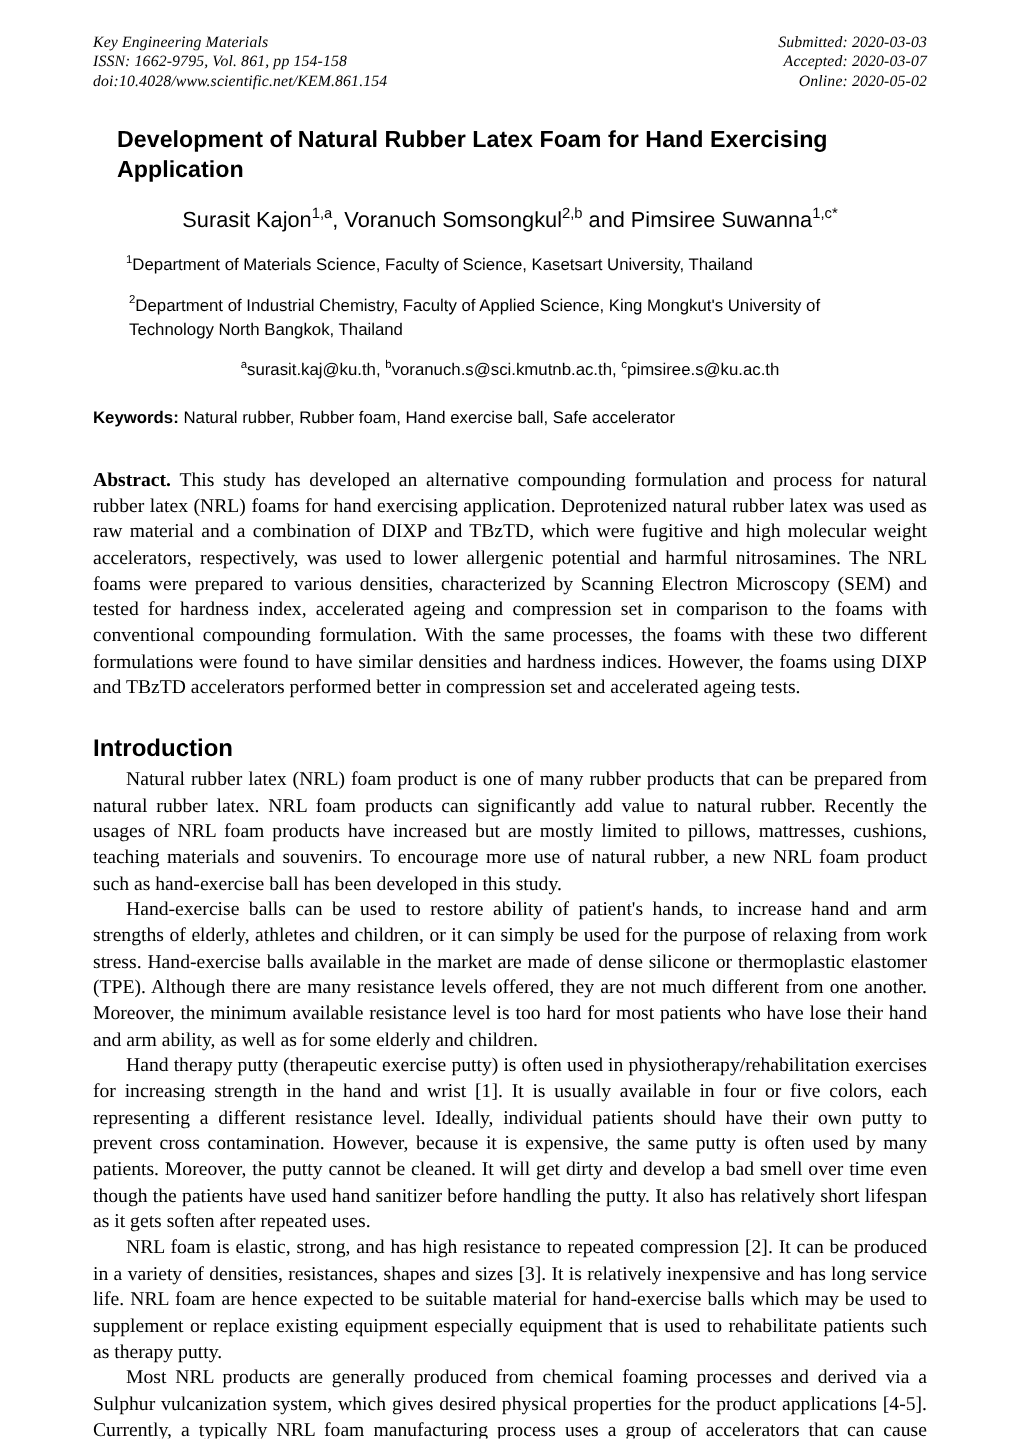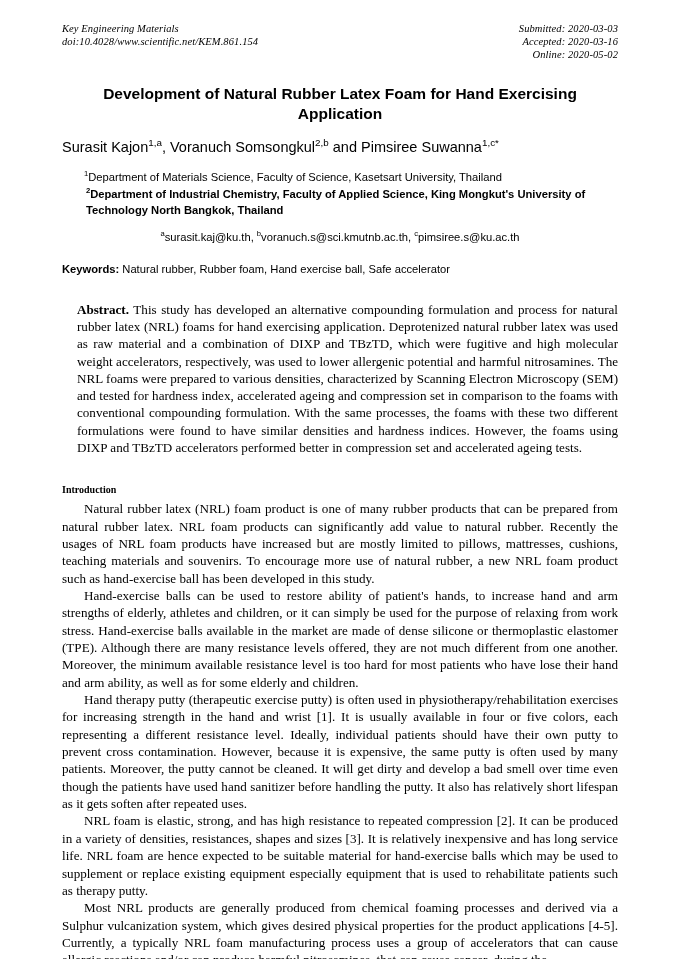--- a/index.html
+++ b/index.html
@@ -33,52 +33,51 @@
     line-height: 13.2px;
     letter-spacing: 0.1px;
   }
   .journal-header-left { text-align: left; }
   .journal-header-right { text-align: right; white-space: nowrap; }
   .journal-header div { white-space: nowrap; }
 
   
   .title-block {
     margin-top: 22px;
-    text-align: center;
     font-family: "Liberation Sans", "DejaVu Sans", sans-serif;
     font-weight: bold;
     font-size: 15.5px;
     line-height: 20px;
     padding: 0 16px;
   }
 
   
   .authors {
     margin-top: 14px;
-    text-align: left;
+    text-align: center;
     font-family: "Liberation Sans", "DejaVu Sans", sans-serif;
     font-size: 14.5px;
     line-height: 19px;
   }
   .authors sup, .affil sup, .emails sup {
     font-size: 0.68em;
     vertical-align: super;
     line-height: 0;
   }
 
   
   .affil {
     margin-top: 13px;
     text-align: left;
     font-family: "Liberation Sans", "DejaVu Sans", sans-serif;
     font-size: 11.2px;
     line-height: 15.5px;
     padding: 0 22px;
   }
-  .affil.second { margin-top: 2px; padding: 0 24px; font-weight: bold; }
+  .affil.second { margin-top: 12px; padding: 0 24px; }
   .emails {
     margin-top: 12px;
     text-align: center;
     font-family: "Liberation Sans", "DejaVu Sans", sans-serif;
     font-size: 11.2px;
     line-height: 15.5px;
   }
 
   
   .keywords {
@@ -91,30 +90,29 @@
   .keywords .kw-label { font-weight: bold; }
 
   
   .abstract {
     margin-top: 24px;
     font-family: "Liberation Serif", "DejaVu Serif", serif;
     font-size: 13.1px;
     line-height: 17.3px;
     text-align: justify;
     text-justify: inter-word;
-    margin-left: 15px;
   }
   .abstract .ab-label { font-weight: bold; }
 
   
   .section-heading {
     margin-top: 25px;
-    font-family: Liberation Serif, serif;
+    font-family: Liberation Sans, sans-serif;
     font-weight: bold;
-    font-size: 10px;
+    font-size: 16px;
     line-height: 17px;
   }
   .body-par {
     margin-top: 0;
     font-family: "Liberation Serif", "DejaVu Serif", serif;
     font-size: 13.1px;
     line-height: 17.35px;
     text-align: justify;
     text-justify: inter-word;
     text-indent: 22px;
@@ -122,25 +120,26 @@
   .body-par.first { margin-top: 2px; }
 </style>
 </head>
 <body>
 
 <div class="page">
 
   <div class="journal-header">
     <div class="journal-header-left">
       <div>Key Engineering Materials</div>
+      <div>ISSN: 1662-9795, Vol. 861, pp 154-158</div>
       <div>doi:10.4028/www.scientific.net/KEM.861.154</div>
     </div>
     <div class="journal-header-right">
       <div>Submitted: 2020-03-03</div>
-      <div>Accepted: 2020-03-16</div>
+      <div>Accepted: 2020-03-07</div>
       <div>Online: 2020-05-02</div>
     </div>
   </div>
 
   <div class="title-block">Development of Natural Rubber Latex Foam for Hand Exercising Application</div>
 
   <div class="authors">
     <span>Surasit Kajon</span><sup>1,a</sup><span>, </span><span>Voranuch Somsongkul</span><sup>2,b</sup><span> and </span><span>Pimsiree Suwanna</span><sup>1,c*</sup>
   </div>
 

